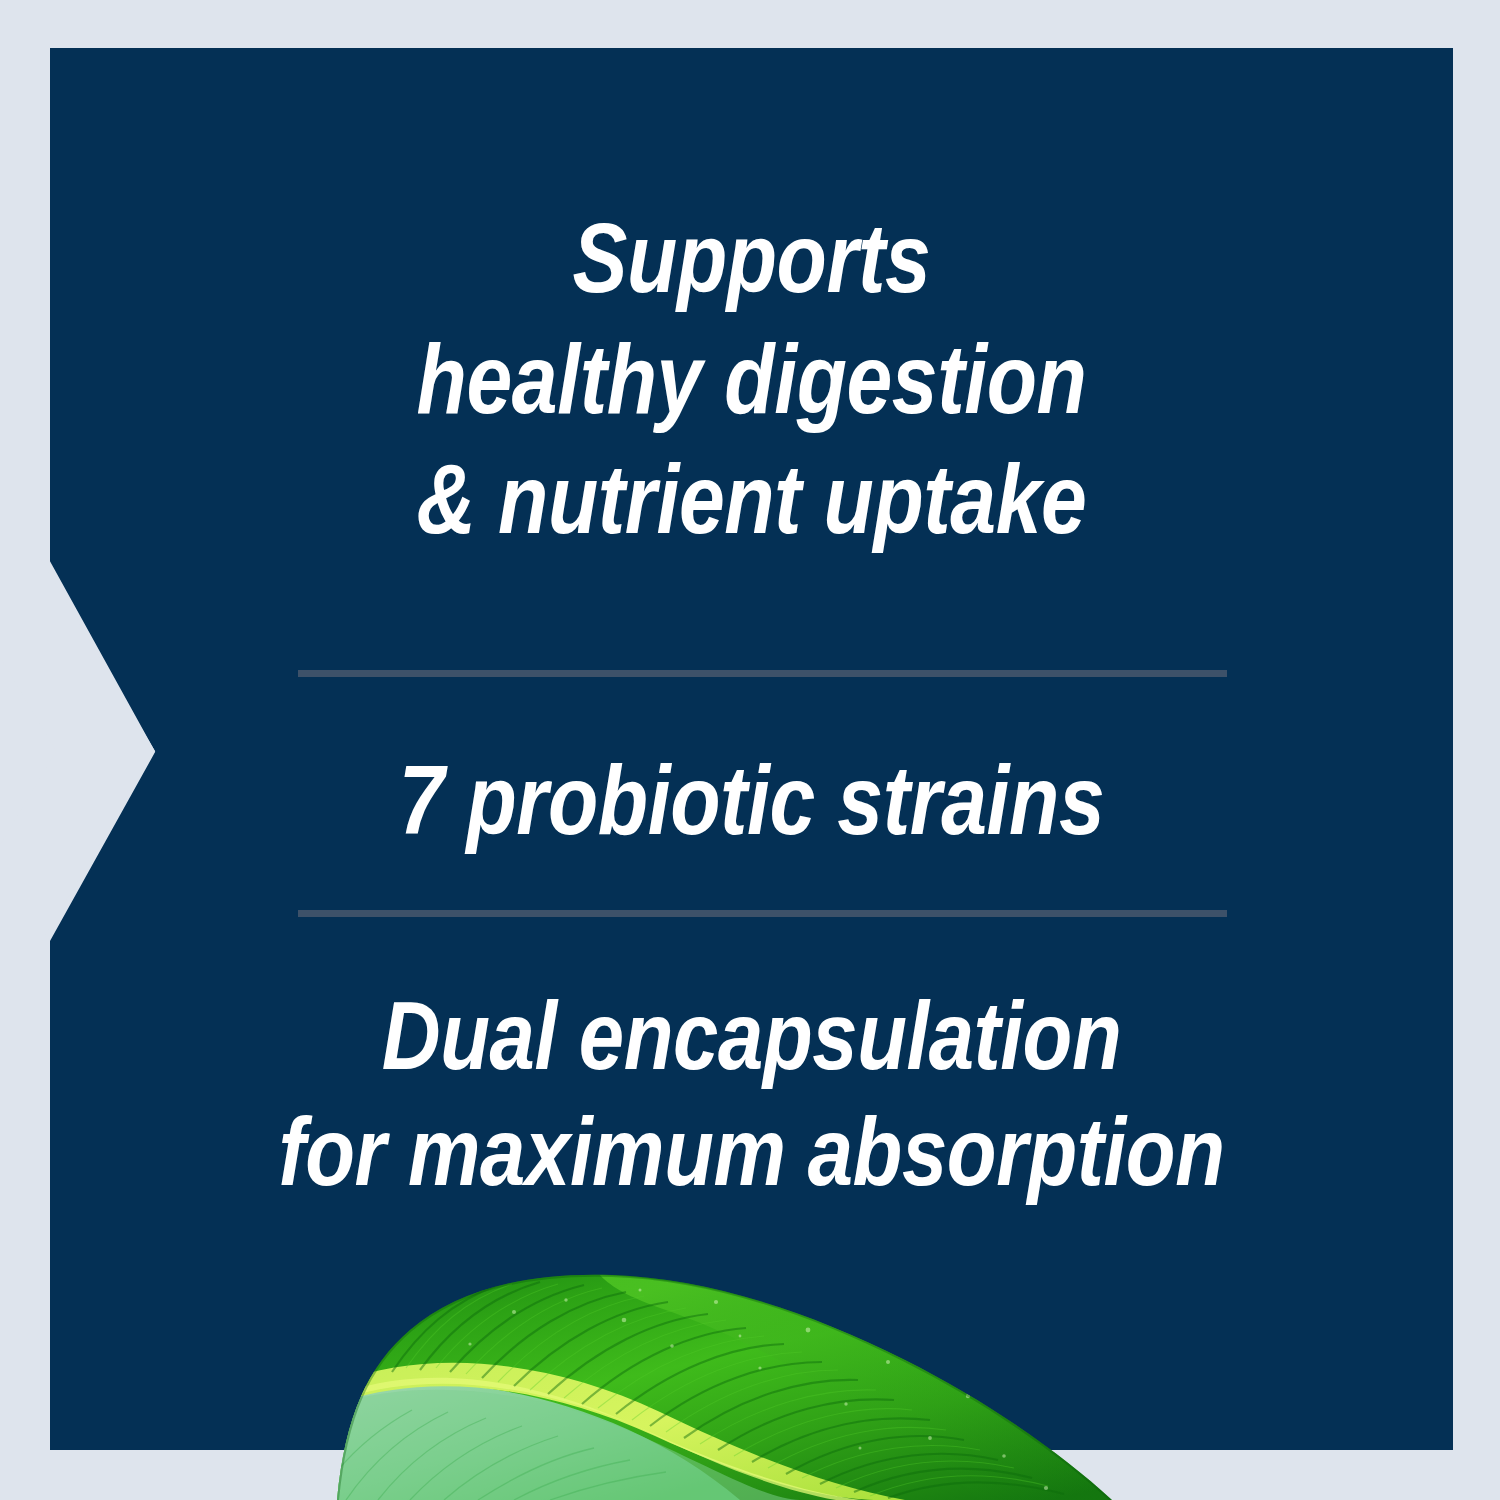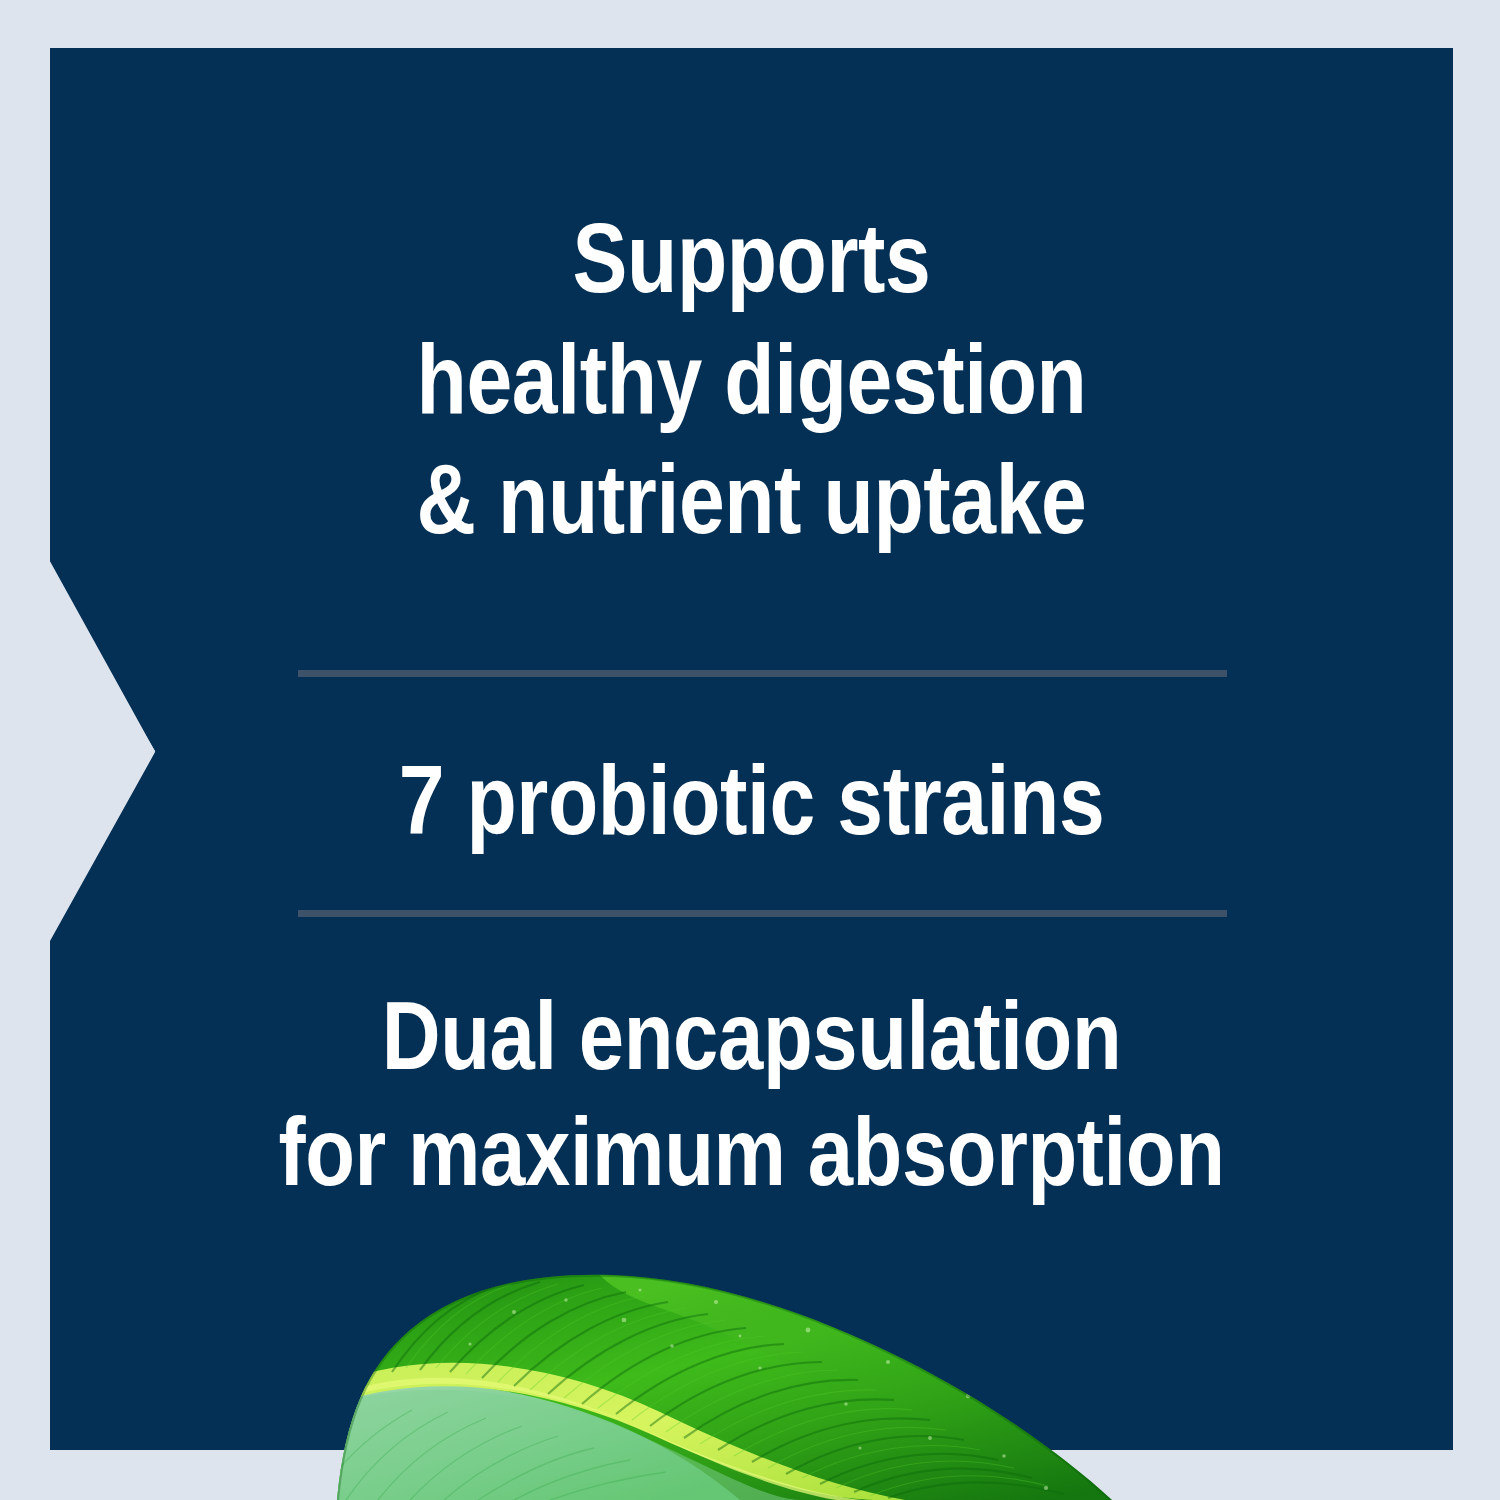--- a/index.html
+++ b/index.html
@@ -12,20 +12,21 @@
     background: #dee4ed;
     font-family: "Liberation Sans", sans-serif;
     overflow: hidden;
   }
 
   #stage {
     position: relative;
     width: 1500px;
     height: 1108px;
     background: #dee4ed;
+    font-style: italic;
   }
 
   
   #panel {
     position: absolute;
     left: 50px;
     top: 48px;
     width: 1403px;
     height: 1402px;
     background: #043055;

